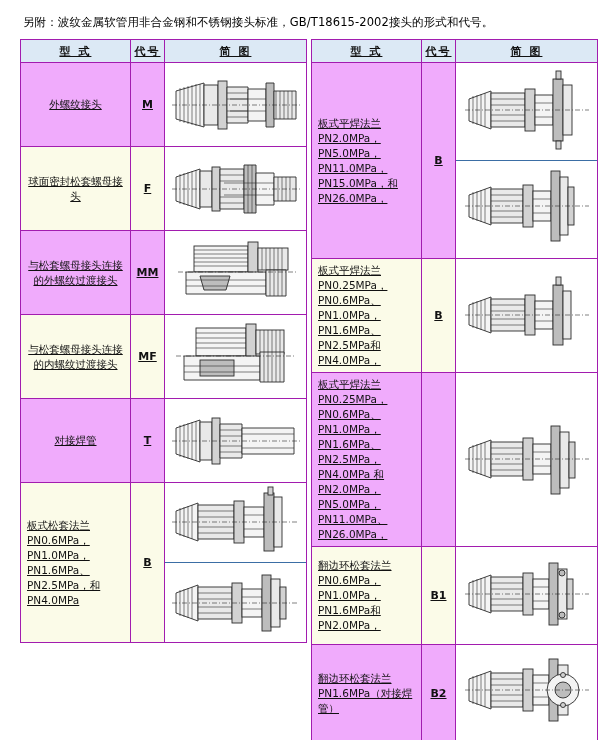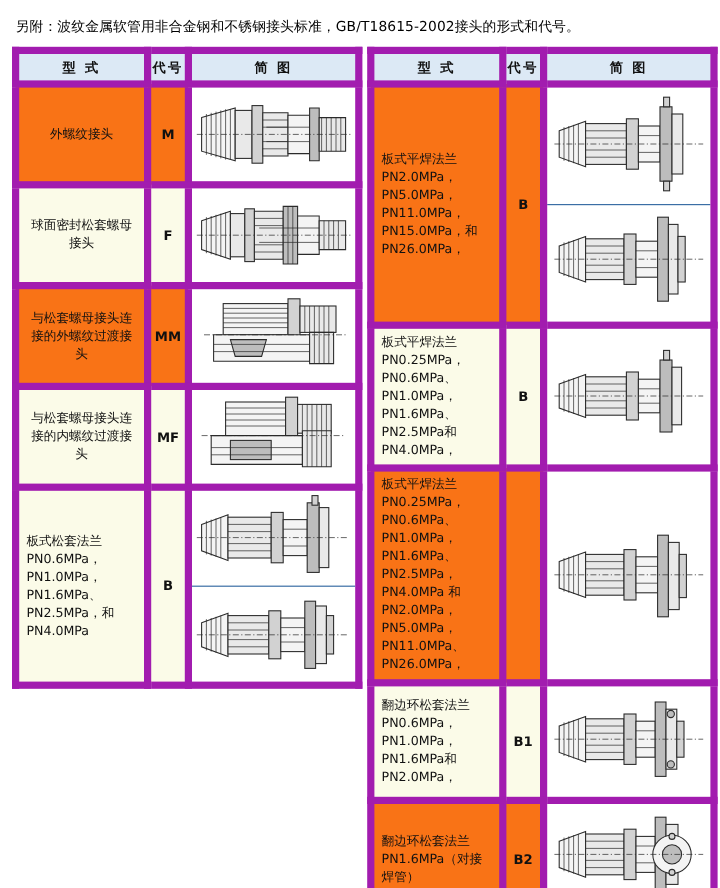--- a/index.html
+++ b/index.html
@@ -12,21 +12,21 @@
     background: #ffffff;
     font-family: "DejaVu Sans", "Liberation Sans", sans-serif;
     color: #1a1a1a;
     overflow: hidden;
   }
   .page {
     position: relative;
     width: 600px;
     height: 740px;
     box-sizing: border-box;
-    padding: 14px 10px 0 10px;
+    padding: 14px 10px 0 20px;
     border-radius: 11px;
   }
   .caption {
     font-size: 11.5px;
     line-height: 16px;
     letter-spacing: 0.1px;
     color: #000;
     margin: 0 0 9px 3px;
     white-space: nowrap;
   }
@@ -35,23 +35,24 @@
     gap: 4px;
     align-items: flex-start;
   }
   table {
     border-collapse: collapse;
     table-layout: fixed;
   }
   table.left { width: 288px; }
   table.right { width: 288px; }
   th, td {
-    border: 6px solid #a21caf;
+    border: 1px solid #a21caf;
     padding: 0;
     vertical-align: middle;
+    text-decoration: underline;
   }
   thead th {
     background: #dce9f5;
     height: 22px;
     font-size: 11px;
     font-weight: bold;
     color: #111;
     text-align: center;
     letter-spacing: 2px;
   }
@@ -79,21 +80,21 @@
     font-size: 11px;
     font-weight: bold;
     color: #111;
   }
   td.fig {
     background: #ffffff;
     text-align: center;
     padding: 0;
   }
   tr.tint td.type, tr.tint td.code { background: #fbfbe8; }
-  tr.plain td.type, tr.plain td.code { background: #f97316; }
+  tr.plain td.type, tr.plain td.code { background: #f0abfc; }
 
   .fig-wrap {
     width: 100%;
     display: flex;
     align-items: center;
     justify-content: center;
   }
   svg { display: block; }
   .ln2 { stroke: #2b2b2b; stroke-width: 0.6; fill: none; }
   .fill-a { fill: #e9e9e9; stroke: #2b2b2b; stroke-width: 0.9; }
@@ -226,20 +227,43 @@
                   <path class="ln2" d="M14 46 L90 46 M14 52 L90 52"></path>
                   <path class="fill-a" d="M90 32 L114 32 L114 62 L90 62 Z"></path>
                   <path class="ln2" d="M94 32 L94 62 M98 32 L98 62 M102 32 L102 62 M106 32 L106 62 M110 32 L110 62"></path>
                   <path class="dash" d="M6 36 L126 36"></path>
                 </g>
               </svg>
             </div>
           </td>
         </tr>
 
+        <tr class="plain" style="height:84px;">
+          <td class="type center">
+            <span class="title">对接焊管</span>
+          </td>
+          <td class="code">T</td>
+          <td class="fig">
+            <div class="fig-wrap">
+              <svg width="132" height="70" viewBox="0 0 132 70">
+                <g>
+                  <path class="fill-c" d="M6 22 L30 14 L30 56 L6 48 Z"></path>
+                  <path class="ln2" d="M10 19 L10 51 M14 18 L14 52 M18 17 L18 53 M22 16 L22 54 M26 15 L26 55"></path>
+                  <rect class="fill-a" x="30" y="16" width="12" height="38"></rect>
+                  <rect class="fill-b" x="42" y="12" width="8" height="46"></rect>
+                  <path class="fill-a" d="M50 18 L72 18 L72 52 L50 52 Z"></path>
+                  <path class="ln2" d="M50 24 L72 24 M50 30 L72 30 M50 40 L72 40 M50 46 L72 46"></path>
+                  <path class="fill-c" d="M72 22 L124 22 L124 48 L72 48 Z"></path>
+                  <path class="ln2" d="M72 28 L124 28 M72 42 L124 42"></path>
+                  <path class="dash" d="M2 35 L130 35"></path>
+                </g>
+              </svg>
+            </div>
+          </td>
+        </tr>
 
         <tr class="tint" style="height:160px;margin-top:40px;">
           <td class="type">
             <span class="title">板式松套法兰</span>
             <span class="sub">PN0.6MPa，PN1.0MPa，PN1.6MPa、PN2.5MPa，和PN4.0MPa</span>
           </td>
           <td class="code">B</td>
           <td class="fig" style="padding:0;">
             <div>
               <div class="fig-wrap" style="border-bottom:1px solid #3b6ea5;">

